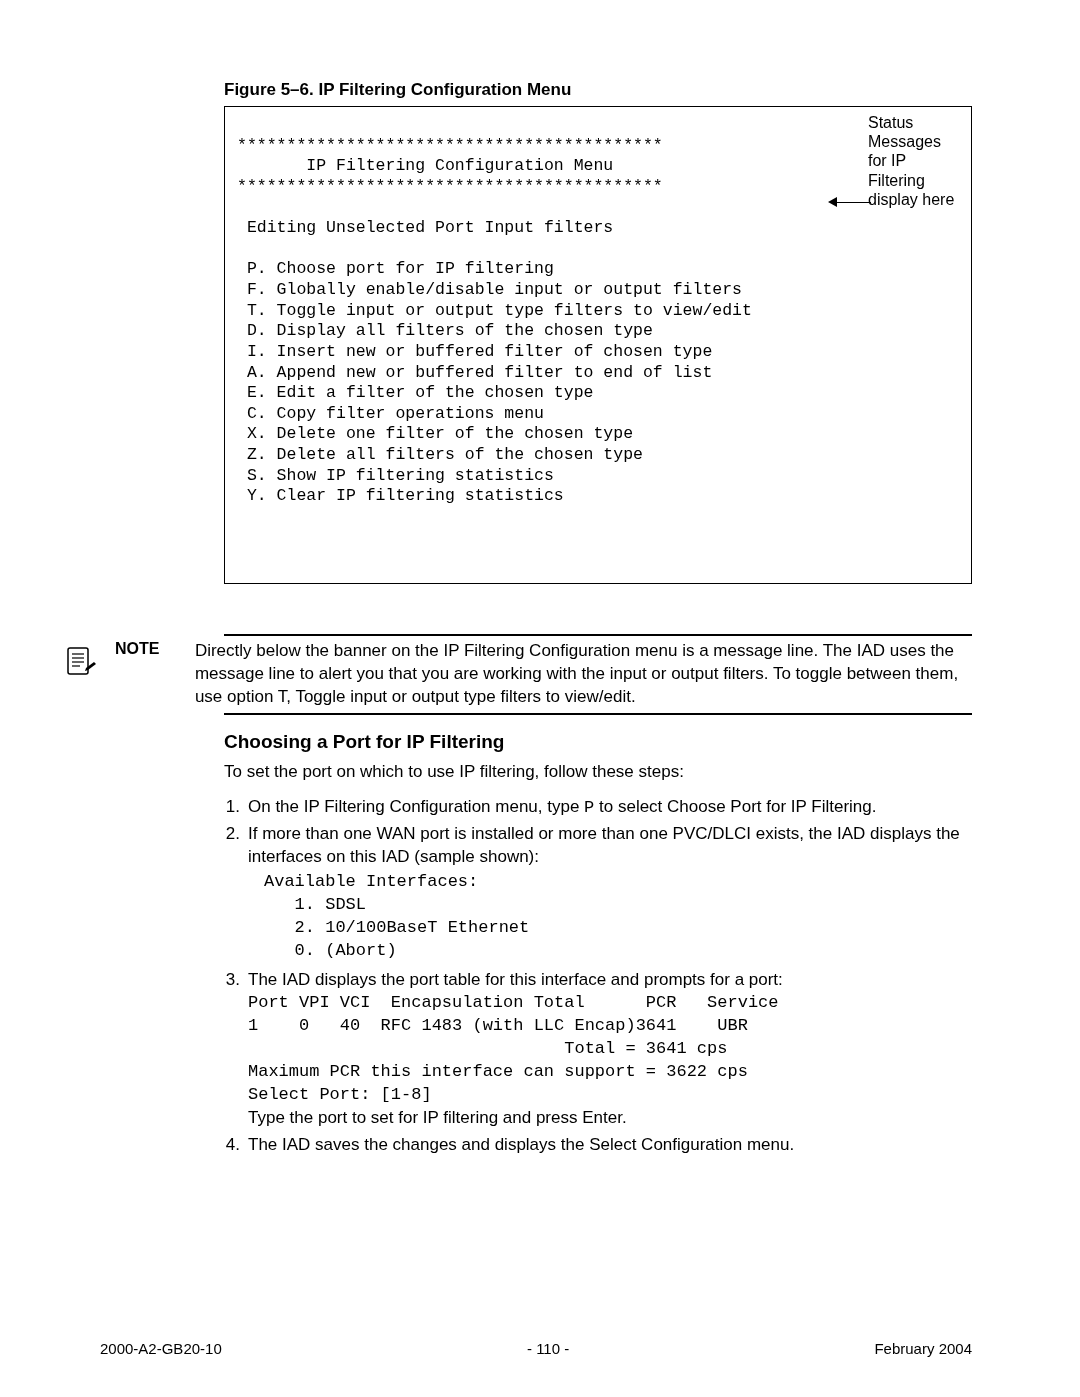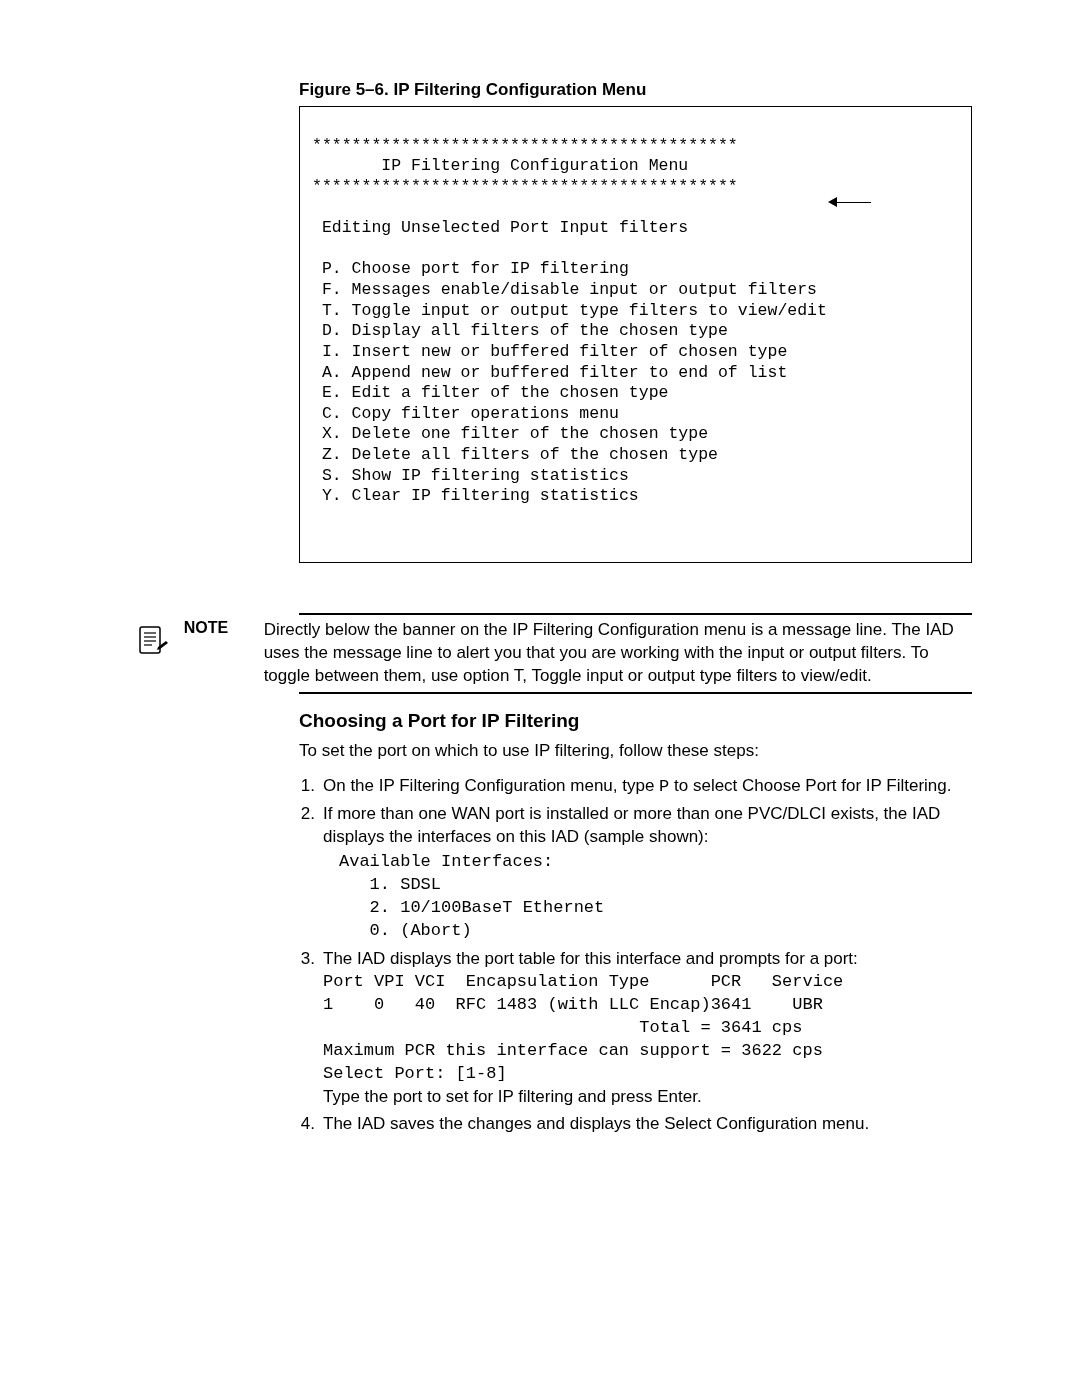--- a/index.html
+++ b/index.html
@@ -7,21 +7,21 @@
     margin: 0;
     padding: 0;
     background: #fff;
     color: #000;
     font-family: Arial, Helvetica, sans-serif;
     font-size: 16px;
   }
   .page {
     width: 1072px;
     min-height: 1397px;
-    padding: 80px 100px 60px 119px;
+    padding: 80px 100px 60px 44px;
     position: relative;
   }
   .content {
     margin-left: 180px;
   }
   .figcap {
     font-weight: bold;
     font-size: 17px;
     margin-bottom: 6px;
   }
@@ -151,31 +151,32 @@
     <div class="figcap">Figure 5–6.  IP Filtering Configuration Menu</div>
 
     <div class="term-box">
 <span>*******************************************</span>
 <span>       IP Filtering Configuration Menu</span>
 <span>*******************************************</span>
 <span></span>
 <span> Editing Unselected Port Input filters</span>
 <span></span>
 <span> P. Choose port for IP filtering</span>
-<span> F. Messages enable/disable input or output filters</span>
+<span> F. Globally enable/disable input or output filters</span>
 <span> T. Toggle input or output type filters to view/edit</span>
 <span> D. Display all filters of the chosen type</span>
 <span> I. Insert new or buffered filter of chosen type</span>
 <span> A. Append new or buffered filter to end of list</span>
 <span> E. Edit a filter of the chosen type</span>
 <span> C. Copy filter operations menu</span>
 <span> X. Delete one filter of the chosen type</span>
 <span> Z. Delete all filters of the chosen type</span>
 <span> S. Show IP filtering statistics</span>
 <span> Y. Clear IP filtering statistics</span>
+      <div class="annot-block">Status Messages for IP Filtering display here</div>
       <div class="arrow-wrap" aria-hidden="true">
         <div class="arrow-head"></div>
         <div class="arrow-line"></div>
       </div>
     </div>
 
     <div class="note-wrap">
       <hr class="note-rule">
       <div class="note-row">
         <div class="note-icon-cell">
@@ -213,31 +214,36 @@
 <span>   1. SDSL</span>
 <span>   2. 10/100BaseT Ethernet</span>
 <span>   0. (Abort)</span></div>
       </div>
     </div>
 
     <div class="step-row">
       <div class="step-num">3.</div>
       <div class="step-body">
         <div>The IAD displays the port table for this interface and prompts for a port:</div>
-        <span class="table-line">Port VPI VCI  Encapsulation Type      PCR   Service</span>
+        <span class="table-line">Port VPI VCI  Encapsulation Total      PCR   Service</span>
         <span class="table-line">1    0   40  RFC 1483 (with LLC Encap)3641    UBR</span>
         <span class="table-line">                               Total = 3641 cps</span>
         <span class="table-line">Maximum PCR this interface can support = 3622 cps</span>
         <span class="table-line">Select Port: [1-8]</span>
         <div>Type the port to set for IP filtering and press Enter.</div>
       </div>
     </div>
 
     <div class="step-row">
       <div class="step-num">4.</div>
       <div class="step-body">
         <div>The IAD saves the changes and displays the Select Configuration menu.</div>
       </div>
     </div>
 
   </div>
 
+  <div class="footer">
+    <span>2000-A2-GB20-10</span>
+    <span>- 110 -</span>
+    <span>February 2004</span>
+  </div>
 </div>
 
 </body></html>

